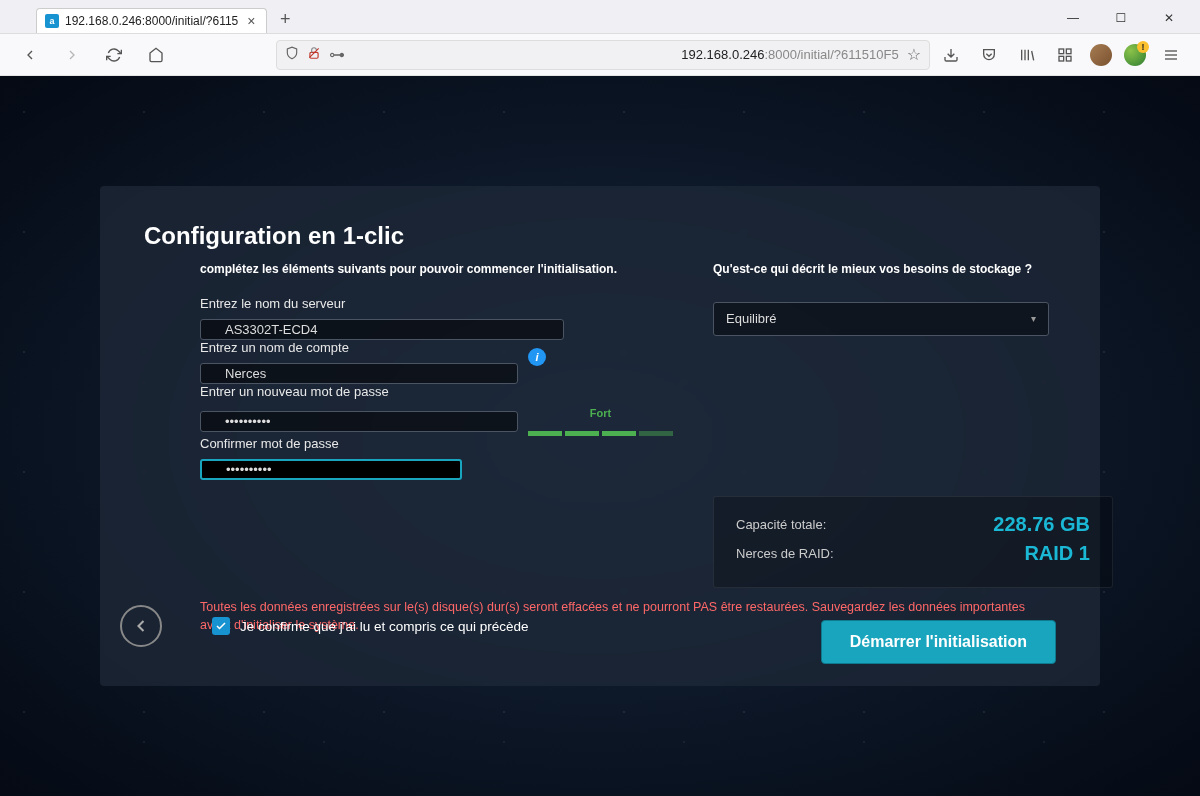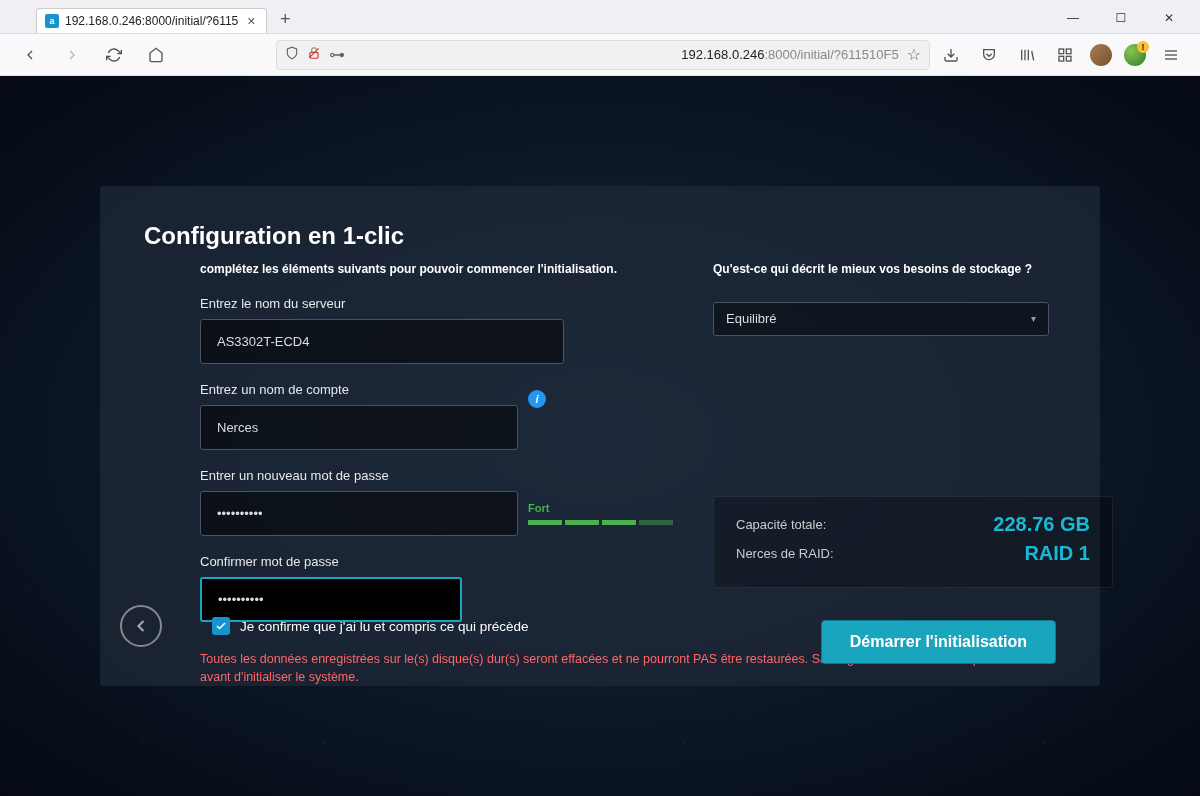--- a/index.html
+++ b/index.html
@@ -35,27 +35,27 @@
 .viewport { width:100%; height:720px; background: radial-gradient(ellipse at center, #1a2942 0%, #0b1524 60%, #050a14 100%); position:relative; overflow:hidden;}
 .viewport::before { content:""; position:absolute; inset:0; background-image: radial-gradient(circle at 20% 30%, rgba(255,255,255,0.08) 1px, transparent 1px), radial-gradient(circle at 80% 70%, rgba(255,255,255,0.06) 1px, transparent 1px); background-size: 120px 120px, 180px 180px;}
 
 .panel { position:absolute; left:100px; top:110px; width:1000px; height:500px; background: rgba(30,40,55,0.78); border-radius:4px; padding: 36px 44px 28px 44px; color:#fff; backdrop-filter: blur(2px);}
 .panel h1 { font-size:24px; font-weight:700; margin-bottom:12px;}
 .cols { display:flex; gap:40px; }
 .col-left { flex:1; padding-left:56px;}
 .col-right { flex:1; }
 .subtitle { font-size:12px; font-weight:600; margin-bottom:18px; line-height:1.3;}
 .field-label { font-size:13px; font-weight:400; margin-bottom:8px; color:#e8e8e8;}
-.text-input { width:364px; height:45px; background:rgba(0,0,0,0.5); border:1px solid #4a5463; border-radius:3px; color:#ddd; font-size:13px; padding:0 16px; outline:none;}
+.text-input { width:364px; height:21px; background:rgba(0,0,0,0.5); border:1px solid #4a5463; border-radius:3px; color:#ddd; font-size:13px; padding:0 24px; outline:none;}
 .text-input.active { border:2px solid #1aa5bf; background:#000;}
-.field { margin-bottom:18px; position:relative;}
+.field { position:relative;}
 .info-icon { position:absolute; left:374px; top:8px; width:18px; height:18px; background:#2196f3; border-radius:50%; display:flex; align-items:center; justify-content:center; color:#fff; font-size:11px; font-weight:bold; font-style:italic; cursor:pointer;}
 .pw-row { display:flex; align-items:center; gap:10px;}
 .pw-input { width:318px;}
-.strength { display:flex; flex-direction:column; gap:6px;}
+.strength { display:flex; flex-direction:column; gap:12px;align-items:center;}
 .strength-label { font-size:11px; color:#4caf50; font-weight:600;}
 .strength-bars { display:flex; gap:3px;}
 .sbar { width:34px; height:5px; background:#4caf50;}
 .sbar.dim { opacity:0.45;}
 
 .select { width:336px; height:34px; background:rgba(0,0,0,0.4); border:1px solid #4a5463; border-radius:3px; color:#ddd; font-size:13px; padding:0 12px; display:flex; align-items:center; justify-content:space-between; cursor:pointer; margin-top:24px;}
 .select .chev { color:#999; font-size:10px;}
 
 .cap-box { margin-top:160px; width:400px; background:rgba(0,0,0,0.25); border:1px solid rgba(255,255,255,0.08); border-radius:3px; padding:16px 22px;}
 .cap-row { display:flex; justify-content:space-between; align-items:center; margin-bottom:6px;}

